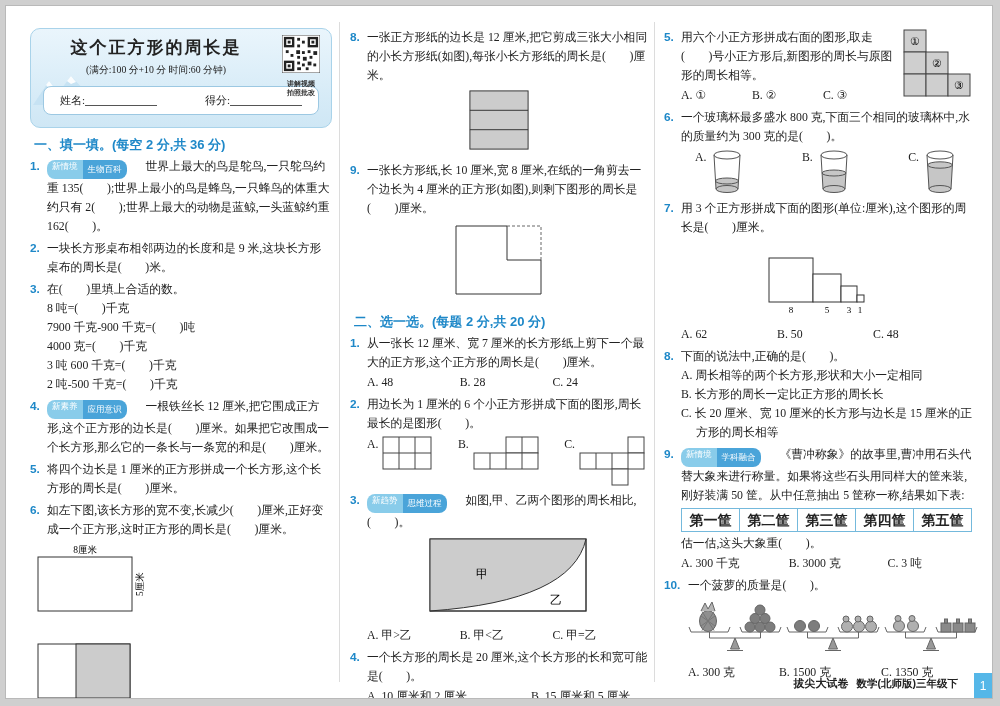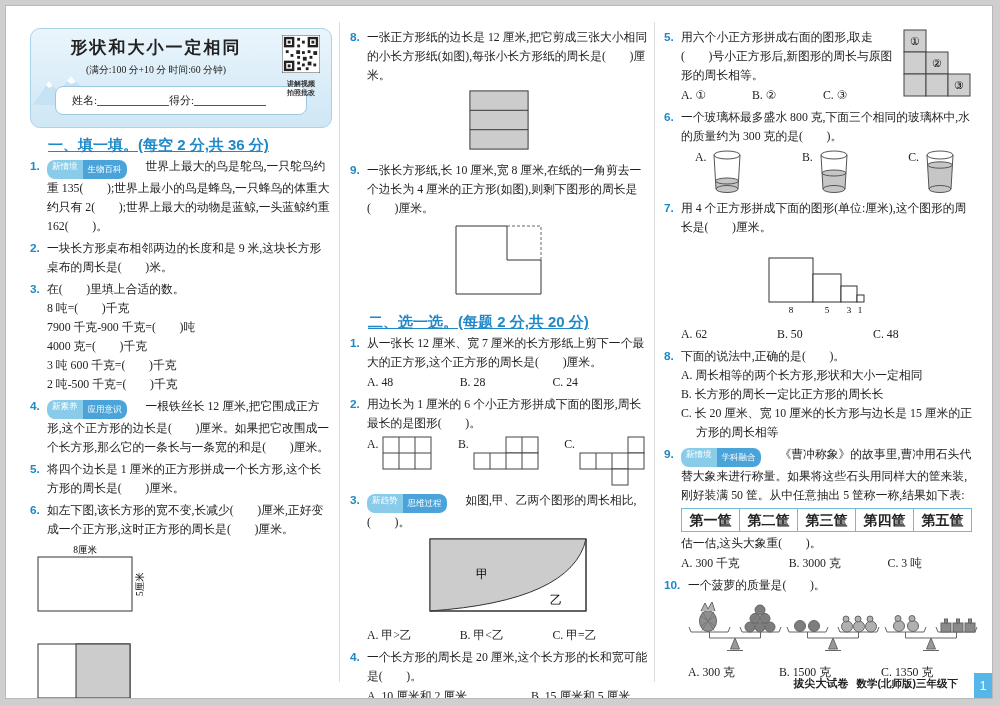--- a/index.html
+++ b/index.html
@@ -23,24 +23,24 @@
 
   
   .hcard { position:relative; background:linear-gradient(180deg,#eaf5fc 0%,#d6ebf7 70%,#cfe7f5 100%);
     border:1px solid #a9d3ea; border-radius:10px; padding:9px 8px 8px; box-sizing:border-box; height:100px; }
   .htitle { text-align:center; font-size:17px; font-weight:bold; letter-spacing:2px; padding-right:50px; position:relative; z-index:1;}
   .hsub { text-align:center; font-size:9.8px; margin-top:3px; padding-right:50px; position:relative; z-index:1;}
   .mountain { position:absolute; left:2px; top:44px; z-index:0; opacity:.9; }
   .qrbox { position:absolute; right:6px; top:6px; width:48px; text-align:center; z-index:2;}
   .qrcap { font-size:7px; font-weight:bold; line-height:9px; font-family:"Liberation Sans",sans-serif; color:#333;}
   .nsbox { position:relative; z-index:1; background:#fff; border:1px solid #9cc8e2; border-radius:8px;
-    margin:7px 16px 0; padding:4px 16px; font-size:11px; display:flex; justify-content:flex-start; }
+    margin:7px 4px 0; padding:4px 16px; font-size:11px; display:flex; justify-content:space-between; }
   .blank { display:inline-block; width:72px; border-bottom:1px solid #555; height:11px; vertical-align:-2px;}
 
-  .sechead { color:#1e88c8; font-weight:bold; font-size:15px; margin:7px 18px 2px; font-family:"Liberation Sans",sans-serif;text-decoration:underline;}
+  .sechead { color:#1e88c8; font-weight:bold; font-size:13px; margin:7px 4px 2px; font-family:"Liberation Sans",sans-serif;}
   .q { display:flex; margin-top:3px; }
   .qno { color:#1e88c8; font-weight:bold; width:17px; flex:none; font-family:"Liberation Sans",sans-serif;}
   .qno.wide { width:24px; }
   .qbody { flex:1; min-width:0; }
   .tag { display:inline-flex; border-radius:8px; overflow:hidden; font-size:8.5px; line-height:13px;
     color:#fff; margin-right:19px; vertical-align:1px; font-family:"Liberation Sans",sans-serif; white-space:nowrap;}
   .tag .t1 { background:#89ccea; padding:0 5px; }
   .tag .t2 { background:#4aa4d9; padding:3px 5px; }
   .figrow { display:flex; justify-content:center; align-items:flex-start; gap:22px; margin:3px 0;flex-direction:column; }
   .figcenter { text-align:center; margin:3px 0; }
@@ -73,21 +73,21 @@
 
   <div class="col col1">
 
     <div class="hcard">
       <svg class="mountain" width="86" height="32" viewBox="0 0 86 32">
         <polygon points="0,32 16,8 26,19 38,3 56,22 66,13 86,32" fill="#c5e2f3"></polygon>
         <polygon points="13,12 16,8 20,13 16,15" fill="#ffffff"></polygon>
         <polygon points="34,8 38,3 43,9 38,11" fill="#ffffff"></polygon>
         <polygon points="62,17 66,13 70,17 66,19" fill="#ffffff"></polygon>
       </svg>
-      <div class="htitle">形状和大小一定相同</div>
+      <div class="htitle">这个正方形的周长是</div>
       <div class="hsub">(满分:100 分+10 分  时间:60 分钟)</div>
       <div class="qrbox">
         <svg width="38" height="38" viewBox="0 0 40 40">
           <rect width="40" height="40" fill="#fff" stroke="#444" stroke-width="1"></rect>
           <g fill="#222">
             <rect x="2" y="2" width="11" height="11"></rect>
               <rect x="27" y="2" width="11" height="11"></rect>
               <rect x="2" y="27" width="11" height="11"></rect>
             <rect x="16" y="3" width="3" height="3"></rect>
               <rect x="21" y="6" width="3" height="3"></rect>
@@ -376,21 +376,21 @@
                 <line x1="31" y1="7" x2="29" y2="41" stroke="#555"></line>
             </svg>
           </span>
         </div>
       </span>
     </div>
 
     <div class="q">
       <span class="qno">7.</span>
       <span class="qbody">
-        <span>用 4 个正方形拼成下面的图形(单位:厘米),这个图形的周长是(　　)厘米。</span>
+        <span>用 3 个正方形拼成下面的图形(单位:厘米),这个图形的周长是(　　)厘米。</span>
         <div class="figcenter">
           <svg width="136" height="76" viewBox="0 0 136 76">
             <g fill="#fff" stroke="#333" stroke-width="1">
               <rect x="10" y="18" width="44" height="44"></rect>
               <rect x="54" y="34" width="28" height="28"></rect>
               <rect x="82" y="46" width="16" height="16"></rect>
               <rect x="98" y="55" width="7" height="7"></rect>
             </g>
             <text x="32" y="73" font-size="9" text-anchor="middle">8</text>
             <text x="68" y="73" font-size="9" text-anchor="middle">5</text>

